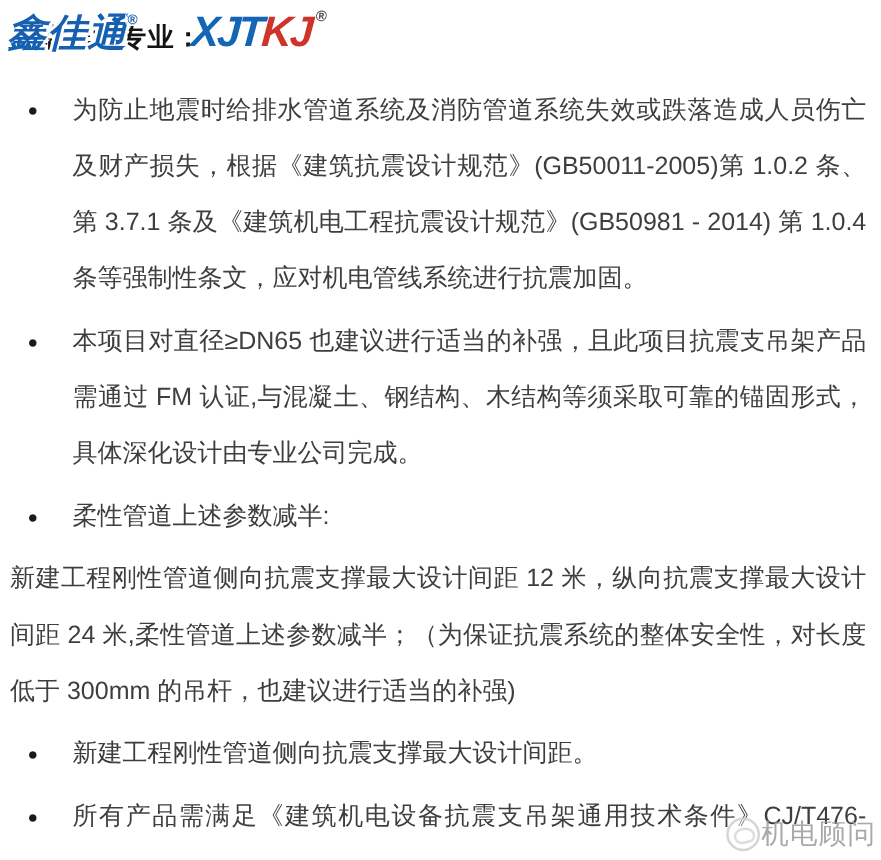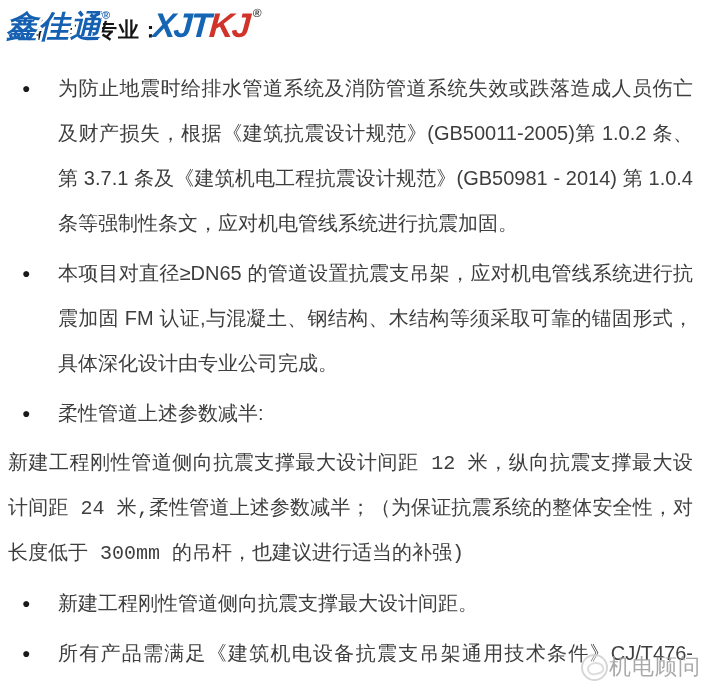--- a/index.html
+++ b/index.html
@@ -44,21 +44,21 @@
     padding: 10px 12px 0 8px;
     font-size: 20px; line-height: 45px;
     color: #3e3e3e; text-align: justify;
   }
   .bullet-item { display: flex; padding-left: 14px; margin: 0 0 5px 0; }
   .dot {
     flex: none; width: 36px;
     font-size: 14px; line-height: 45px; color: #1a1a1a;
   }
   .btext { margin: 0; flex: 1; }
-  .para { margin: 5px 0 5px 0; font-family: Liberation Mono, monospace; }
+  .para { margin: 5px 0 5px 0; }
 
   
   .watermark {
     position: absolute; right: 4px; bottom: 6px;
     display: flex; align-items: center;
     pointer-events: none; opacity: 0.9;
   }
   .wm-emblem {
     width: 27px; height: 27px; margin-right: 1px;
     border: 2px solid #d2d2d2; border-radius: 50%;
@@ -85,21 +85,21 @@
 
   <main class="content">
 
     <div class="bullet-item">
       <span class="dot">●</span>
       <p class="btext">为防止地震时给排水管道系统及消防管道系统失效或跌落造成人员伤亡及财产损失，根据《建筑抗震设计规范》(GB50011-2005)第 1.0.2 条、第 3.7.1 条及《建筑机电工程抗震设计规范》(GB50981 - 2014) 第 1.0.4 条等强制性条文，应对机电管线系统进行抗震加固。</p>
     </div>
 
     <div class="bullet-item">
       <span class="dot">●</span>
-      <p class="btext">本项目对直径≥DN65 的管道设置抗震支吊架，应对机电管线系统进行抗震加固 FM 认证,与混凝土、钢结构、木结构等须采取可靠的锚固形式，具体深化设计由专业公司完成。</p>
+      <p class="btext">本项目对直径≥DN65 也建议进行适当的补强，且此项目抗震支吊架产品需通过 FM 认证,与混凝土、钢结构、木结构等须采取可靠的锚固形式，具体深化设计由专业公司完成。</p>
     </div>
 
     <div class="bullet-item">
       <span class="dot">●</span>
       <p class="btext">柔性管道上述参数减半:</p>
     </div>
 
     <p class="para">新建工程刚性管道侧向抗震支撑最大设计间距 12 米，纵向抗震支撑最大设计间距 24 米,柔性管道上述参数减半；（为保证抗震系统的整体安全性，对长度低于 300mm 的吊杆，也建议进行适当的补强)</p>
 
     <div class="bullet-item">

